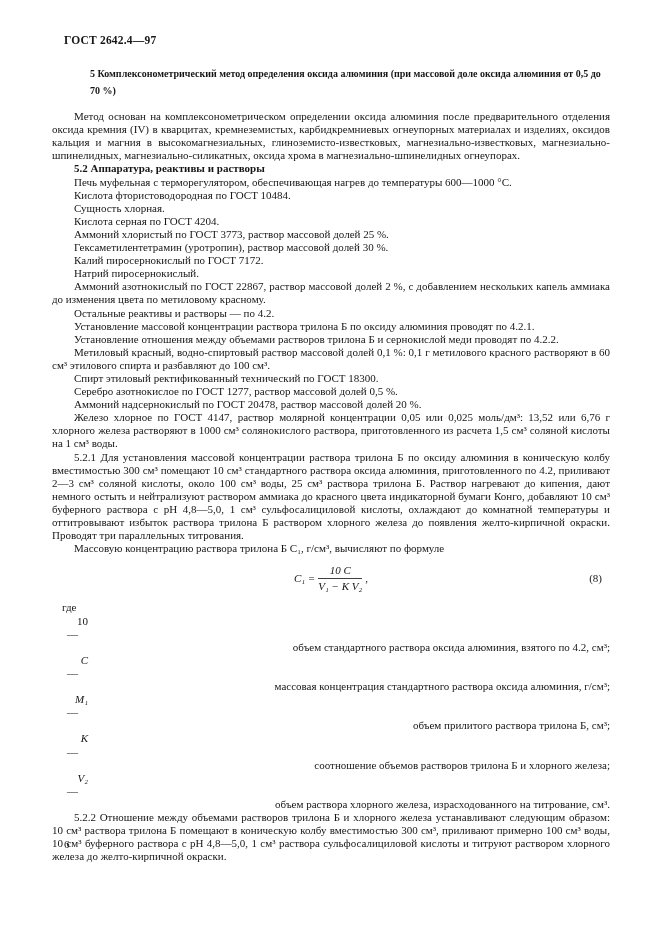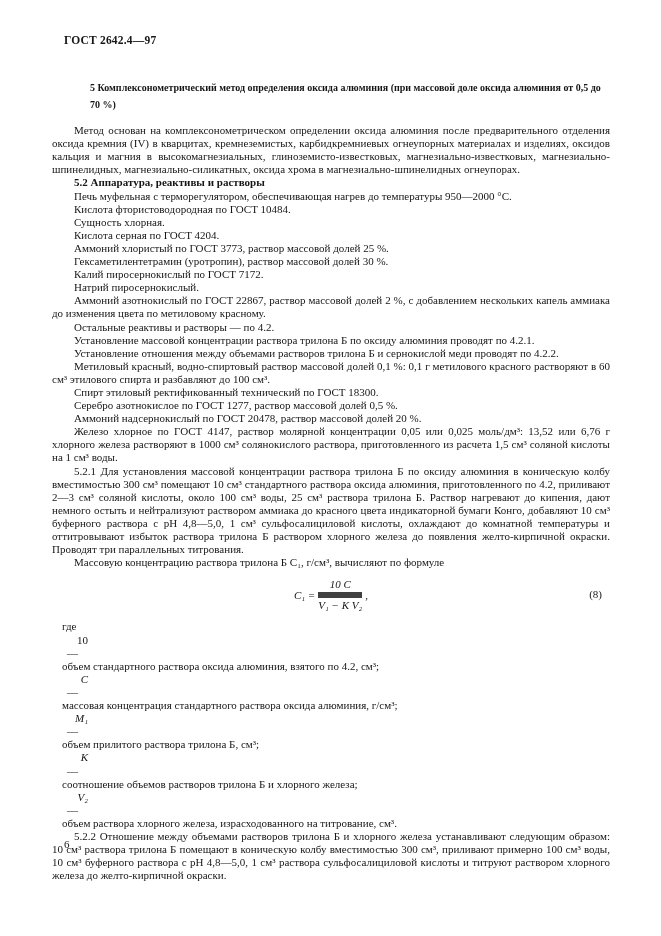--- a/index.html
+++ b/index.html
@@ -21,21 +21,21 @@
     top: 34px;
     left: 52px;
     width: 558px;
     font-size: 11px;
     line-height: 13.1px;
   }
   .doc-header {
     font-weight: bold;
     font-size: 11.5px;
     letter-spacing: 0.2px;
-    margin: 0 0 33px 12px;
+    margin: 0 0 19px 12px;
   }
   .section-title {
     font-weight: bold;
     font-size: 10px;
     line-height: 16.5px;
     margin: 0 0 11px 38px;
     text-align: left;
   }
   .subhead {
     font-weight: bold;
@@ -58,21 +58,21 @@
     margin: 9px 0 8px 0;
     font-style: italic;
   }
   .frac {
     display: inline-flex;
     flex-direction: column;
     text-align: center;
     margin: 0 3px;
   }
   .frac .num {
-    border-bottom: 6px solid #404040;
+    border-bottom: 1px solid #404040;
     padding: 0 6px 1px 6px;
   }
   .frac .den {
     padding-top: 1px;
   }
   .formula-comma { font-style: normal; }
   .eq-number {
     position: absolute;
     right: 8px;
     top: 50%;
@@ -87,21 +87,21 @@
   }
   .where-lead { width: 24px; flex: none; }
   .where-term {
     width: 26px;
     flex: none;
     text-align: right;
     font-style: italic;
   }
   .where-term.roman { font-style: normal; }
   .where-dash { flex: none; padding: 0 6px 0 5px; }
-  .where-def { flex: 1; }
+  .where-def { flex: 1; text-align: right; }
   .page-number {
     position: absolute;
     left: 64px;
     top: 838px;
     font-size: 11px;
   }
 </style>
 </head>
 <body>
 
@@ -109,21 +109,21 @@
   <div class="content">
 
     <div class="doc-header">ГОСТ 2642.4—97</div>
 
     <div class="section-title">5 Комплексонометрический метод определения оксида алюминия (при массовой доле оксида алюминия от 0,5 до 70 %)</div>
 
     <p class="body-par">Метод основан на комплексонометрическом определении оксида алюминия после предварительного отделения оксида кремния (IV) в кварцитах, кремнеземистых, карбидкремниевых огнеупорных материалах и изделиях, оксидов кальция и магния в высокомагнезиальных, глиноземисто-известковых, магнезиально-известковых, магнезиально-шпинелидных, магнезиально-силикатных, оксида хрома в магнезиально-шпинелидных огнеупорах.</p>
 
     <div class="subhead">5.2 Аппаратура, реактивы и растворы</div>
 
-    <p class="body-par">Печь муфельная с терморегулятором, обеспечивающая нагрев до температуры 950—2000 °С.</p>
+    <p class="body-par">Печь муфельная с терморегулятором, обеспечивающая нагрев до температуры 600—1000 °С.</p>
     <p class="body-par">Кислота фтористоводородная по ГОСТ 10484.</p>
     <p class="body-par">Сущность хлорная.</p>
     <p class="body-par">Кислота серная по ГОСТ 4204.</p>
     <p class="body-par">Аммоний хлористый по ГОСТ 3773, раствор массовой долей 25 %.</p>
     <p class="body-par">Гексаметилентетрамин (уротропин), раствор массовой долей 30 %.</p>
     <p class="body-par">Калий пиросернокислый по ГОСТ 7172.</p>
     <p class="body-par">Натрий пиросернокислый.</p>
     <p class="body-par">Аммоний азотнокислый по ГОСТ 22867, раствор массовой долей 2 %, с добавлением нескольких капель аммиака до изменения цвета по метиловому красному.</p>
     <p class="body-par">Остальные реактивы и растворы — по 4.2.</p>
     <p class="body-par">Установление массовой концентрации раствора трилона Б по оксиду алюминия проводят по 4.2.1.</p>

